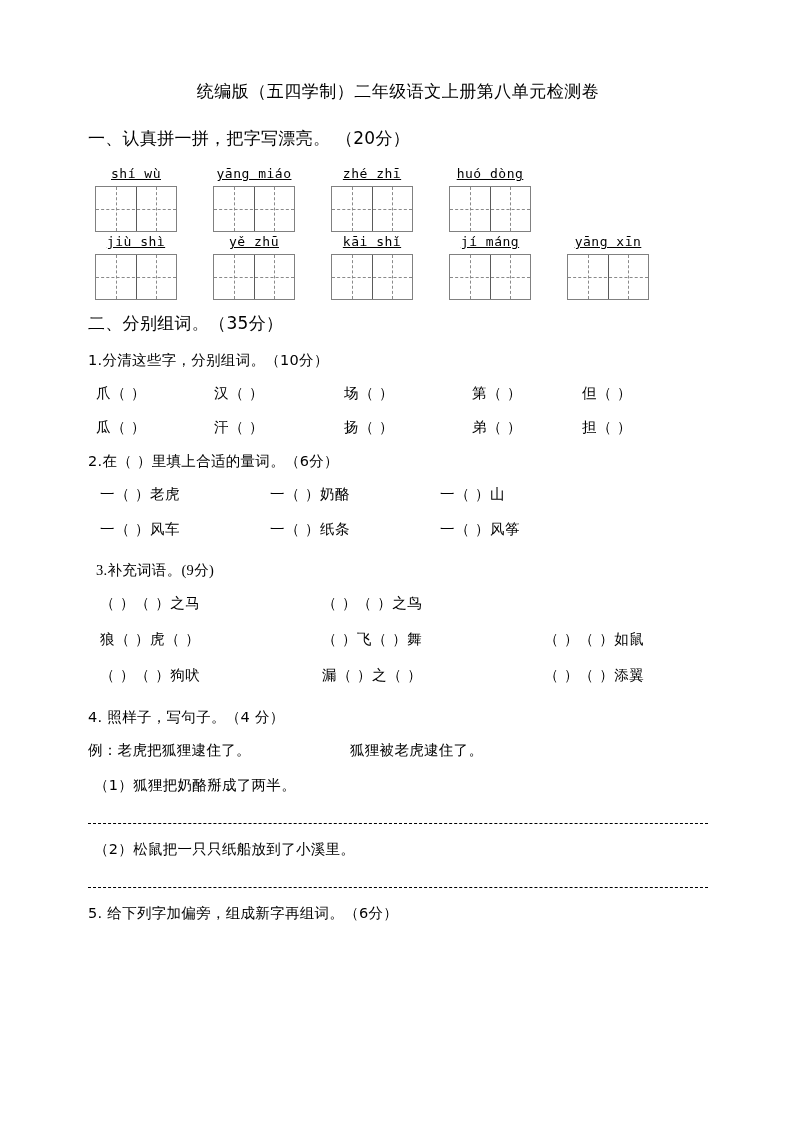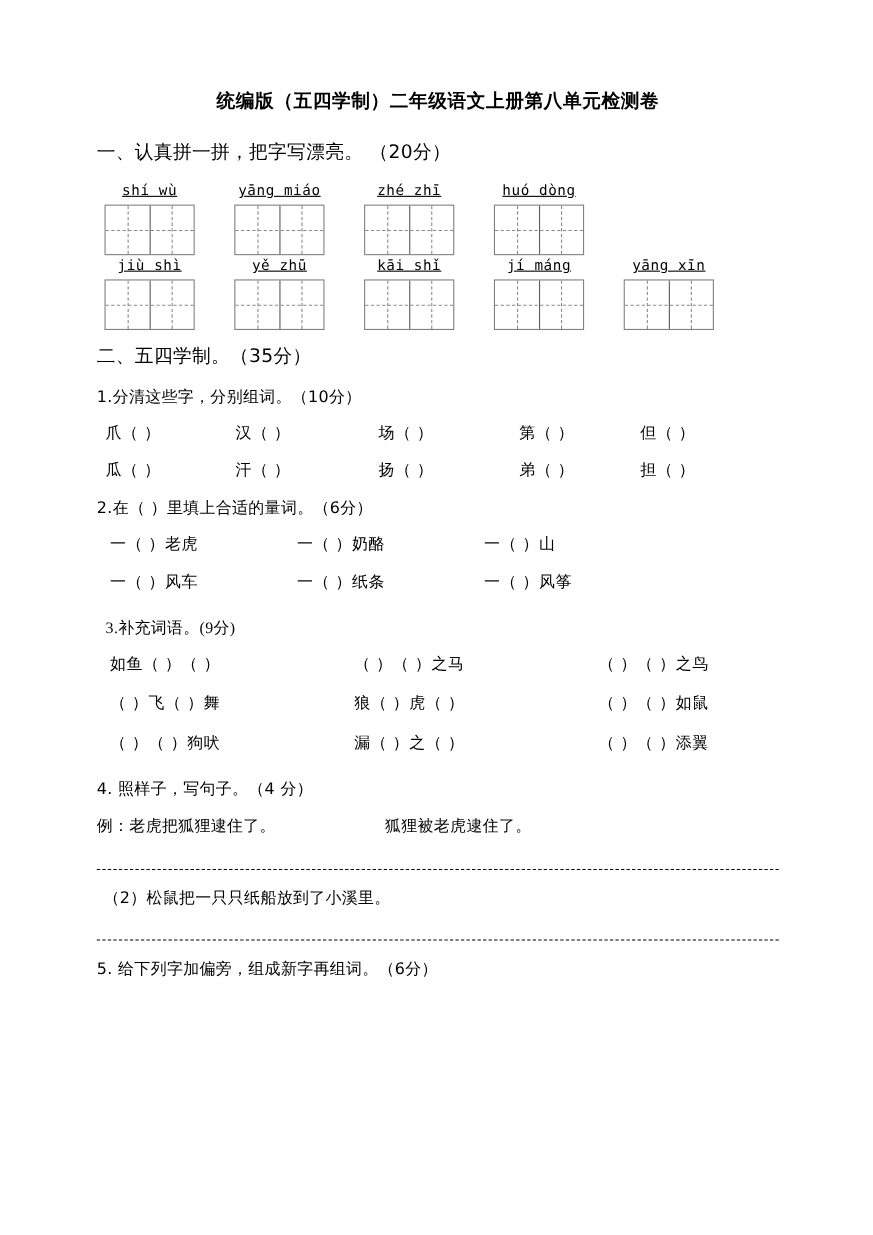--- a/index.html
+++ b/index.html
@@ -29,21 +29,21 @@
     top: 80px;
     width: 620px;
   }
 
   
   .doc-title {
     font-size: 17px;
     text-align: center;
     letter-spacing: 0.5px;
     margin: 0 0 24px 0;
-    font-weight: bold;
+    font-weight: normal;
     white-space: nowrap;
   }
 
   
   .section-heading {
     font-size: 17px;
     margin: 0 0 16px 0;
     letter-spacing: 0.3px;
     white-space: nowrap;
   }
@@ -278,21 +278,21 @@
             <span class="mid-h"></span>
             <span class="q-v left"></span>
             <span class="q-v right"></span>
           </div>
         </div>
       </div>
     </div>
 
     <div class="spacer-sm"></div>
 
-    <div class="section-heading">二、五四学制。（35分）</div>
+    <div class="section-heading">二、分别组词。（35分）</div>
 
     <div class="q-heading">1.分清这些字，分别组词。（10分）</div>
 
     <div class="char-row">
       <span class="char-item cw1"><span class="glyph">爪</span><span class="paren">（      ）</span></span>
       <span class="char-item cw2"><span class="glyph">汉</span><span class="paren">（      ）</span></span>
       <span class="char-item cw3"><span class="glyph">场</span><span class="paren">（      ）</span></span>
       <span class="char-item cw4"><span class="glyph">第</span><span class="paren">（    ）</span></span>
       <span class="char-item cw5"><span class="glyph">但</span><span class="paren">（      ）</span></span>
     </div>
@@ -316,44 +316,44 @@
       <span class="mw-item">一（  ）风车</span>
       <span class="mw-item">一（  ）纸条</span>
       <span class="mw-item">一（  ）风筝</span>
     </div>
 
     <div class="spacer-sm"></div>
 
     <div class="q-heading indent">3.补充词语。(9分)</div>
 
     <div class="idiom-row">
-      <span class="idiom-item">如鱼（  ）（  ）</span>
       <span class="idiom-item">（  ）（  ）之马</span>
       <span class="idiom-item">（  ）（  ）之鸟</span>
     </div>
     <div class="idiom-row">
+      <span class="idiom-item">狼（  ）虎（  ）</span>
       <span class="idiom-item">（  ）飞（  ）舞</span>
-      <span class="idiom-item">狼（  ）虎（  ）</span>
       <span class="idiom-item">（  ）（  ）如鼠</span>
     </div>
     <div class="idiom-row">
       <span class="idiom-item">（  ）（  ）狗吠</span>
       <span class="idiom-item">漏（  ）之（  ）</span>
       <span class="idiom-item">（  ）（  ）添翼</span>
     </div>
 
     <div class="spacer-sm"></div>
 
     <div class="q-heading">4. 照样子，写句子。（4 分）</div>
 
     <div class="example-row">
       <span class="example-left">例：老虎把狐狸逮住了。</span>
       <span>狐狸被老虎逮住了。</span>
     </div>
 
+    <div class="sentence-row">（1）狐狸把奶酪掰成了两半。</div>
     <div class="spacer-md"></div>
     <div class="answer-line"></div>
 
     <div class="sentence-row">（2）松鼠把一只只纸船放到了小溪里。</div>
     <div class="spacer-md"></div>
     <div class="answer-line"></div>
 
     <div class="q-heading">5. 给下列字加偏旁，组成新字再组词。（6分）</div>
 
   </div>

